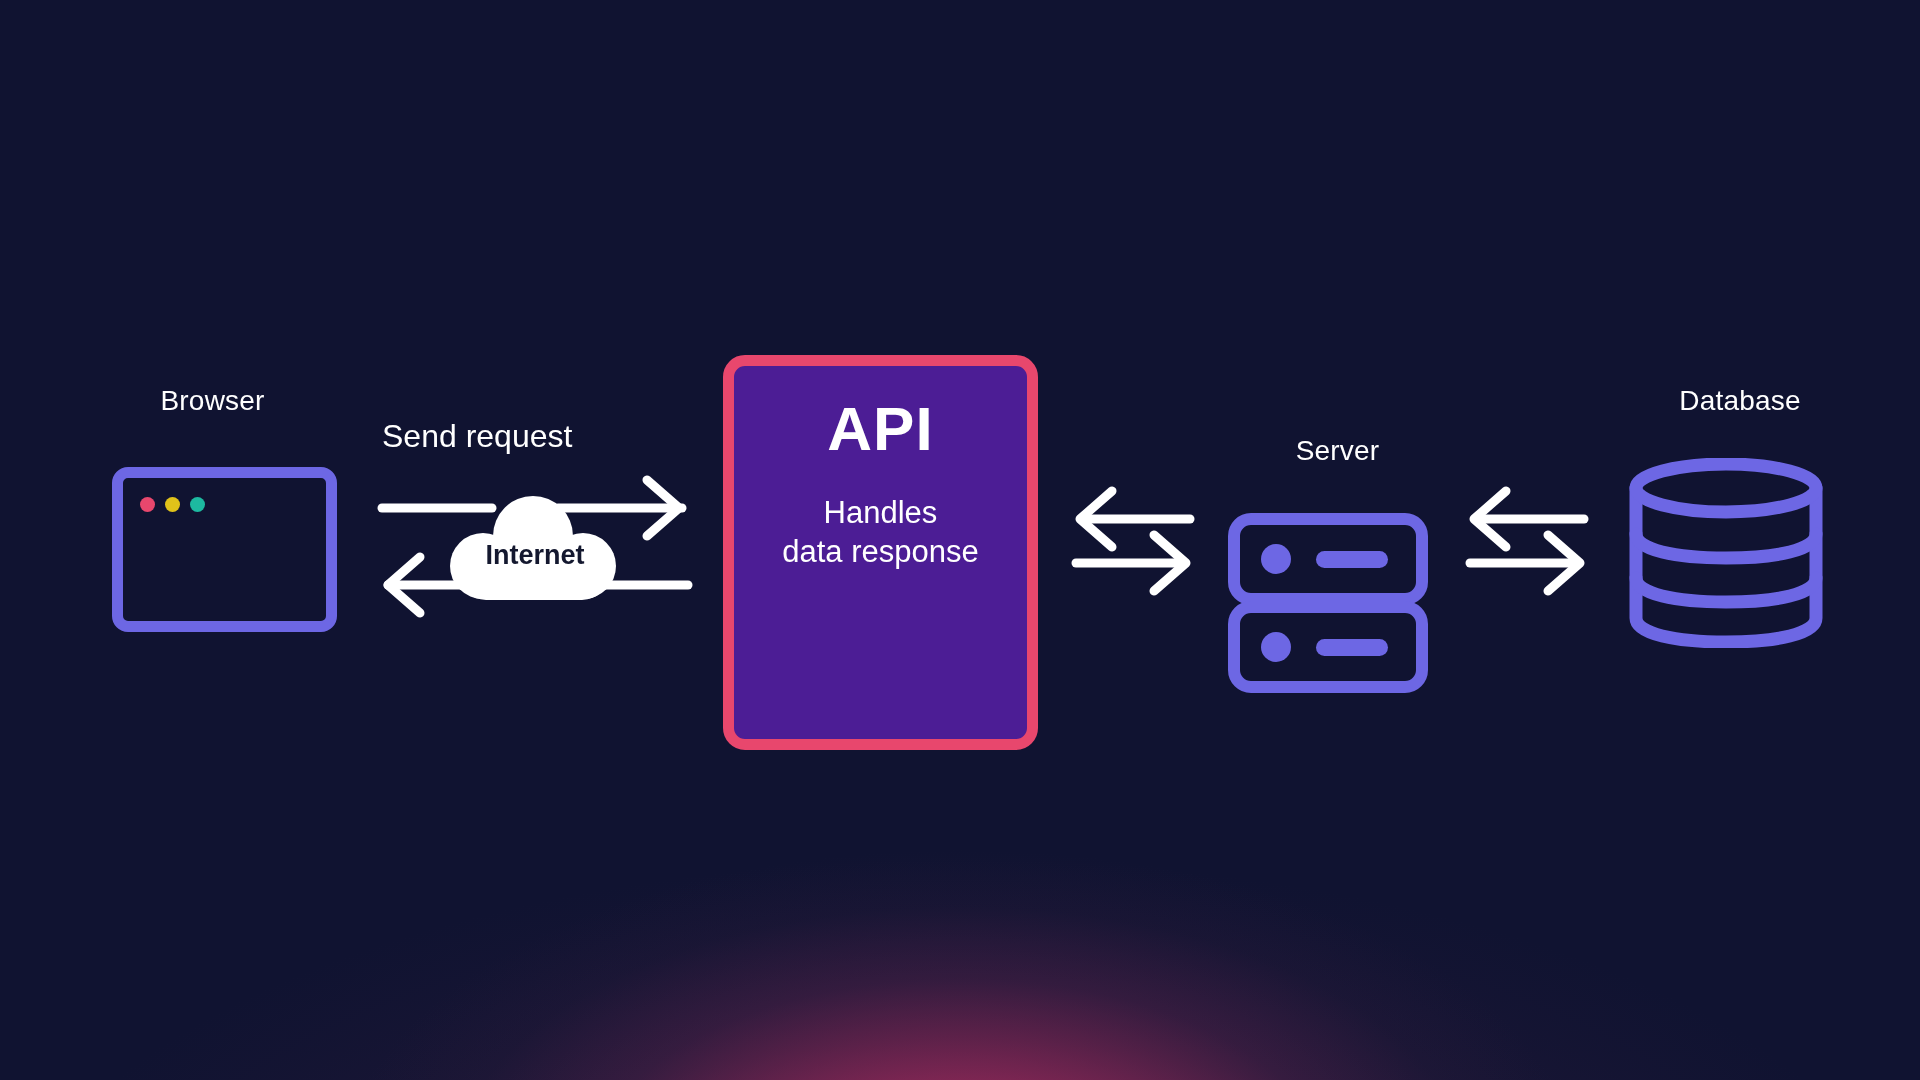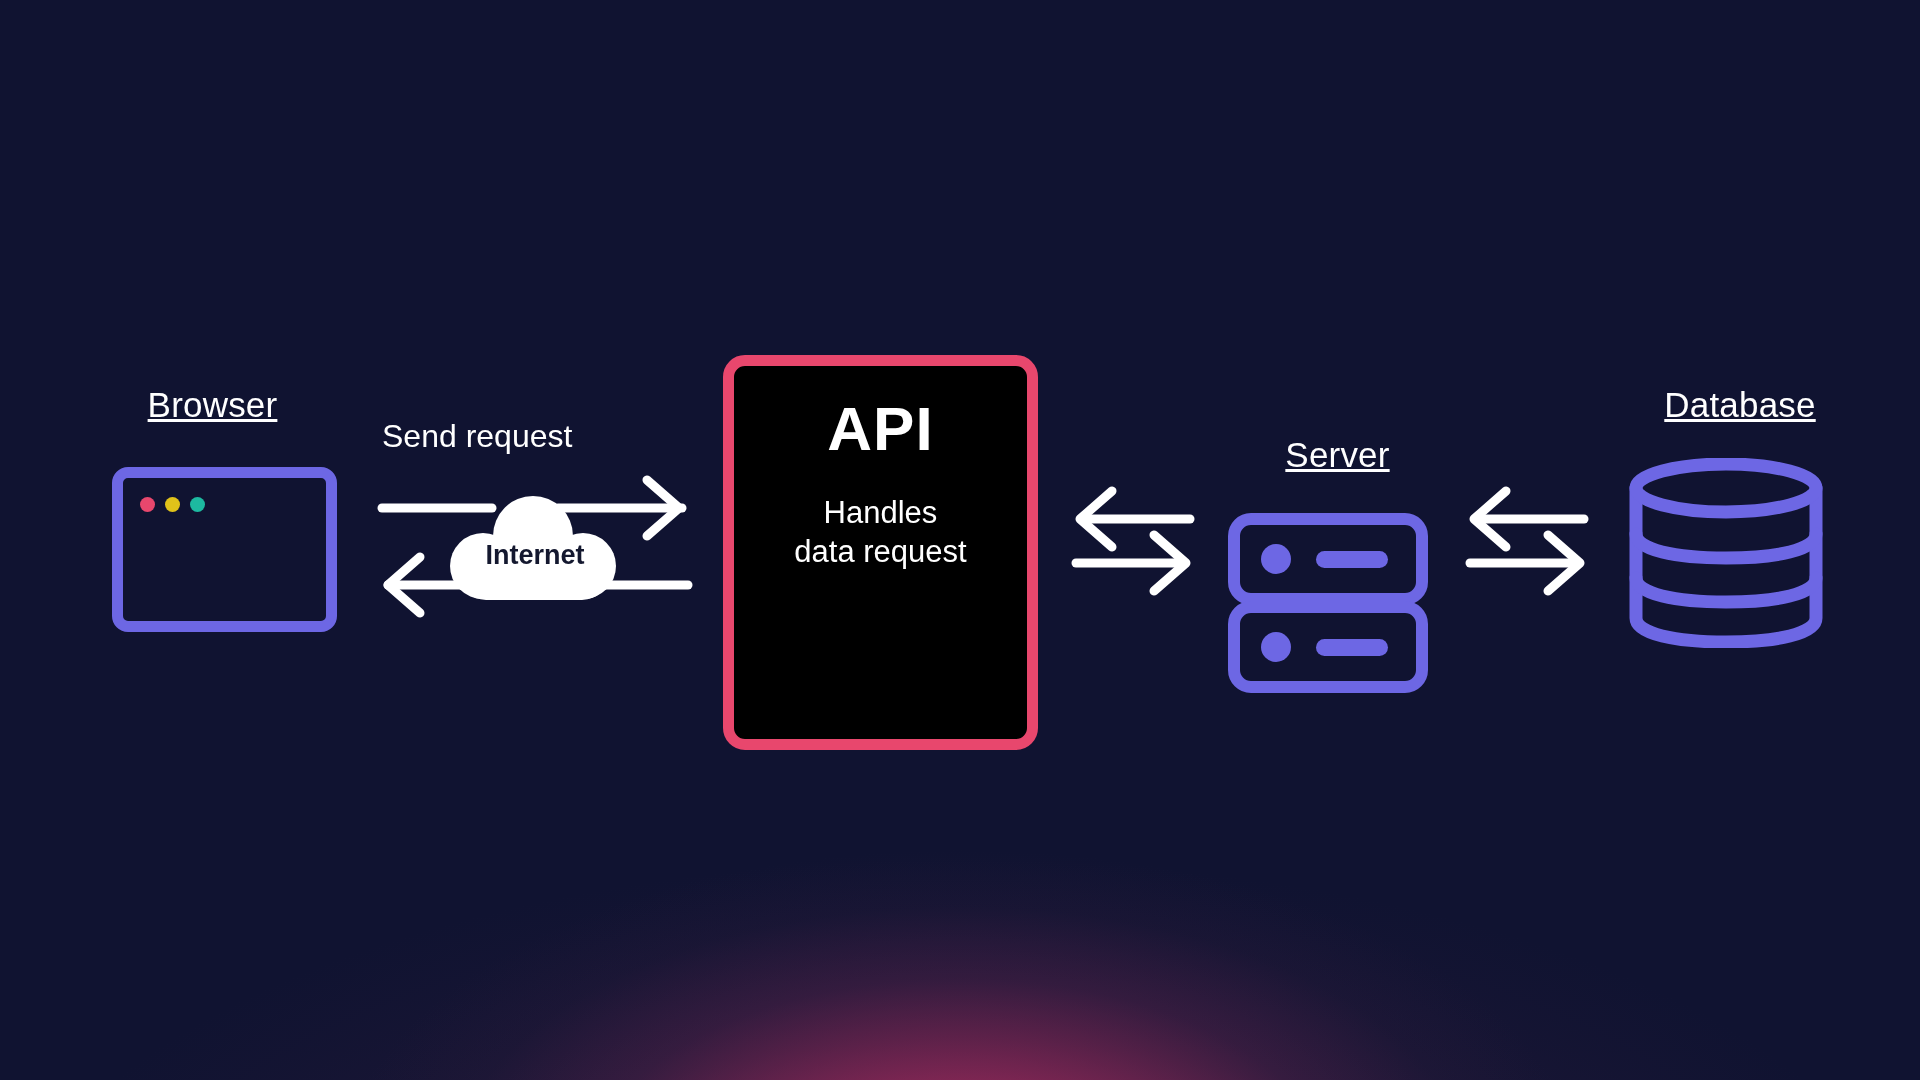--- a/index.html
+++ b/index.html
@@ -38,24 +38,23 @@
     inset: 0;
   }
 
   .node { position: absolute; }
 
   .node-label {
     position: absolute;
     width: 100%;
     text-align: center;
     color: #FFFFFF;
-    font-size: 35px;
+    font-size: 28px;
     letter-spacing: 0.2px;
     white-space: nowrap;
-    text-decoration: underline;
   }
 
   
   #browser-node { left: 70px; top: 385px; width: 285px; height: 220px; }
   #browser-label { top: 0; left: 0; }
   #browser-window {
     position: absolute;
     left: 42px;
     top: 82px;
     width: 225px;
@@ -96,21 +95,21 @@
     font-weight: bold;
   }
   #link-browser-api svg { position: absolute; left: 0; top: 0; }
 
   
   #api-node { left: 723px; top: 355px; width: 315px; height: 395px; }
   #api-box {
     position: absolute; inset: 0;
     border: 11px solid #E8476D;
     border-radius: 22px;
-    background: #000000;
+    background: #4c1d95;
     display: flex;
     flex-direction: column;
     align-items: center;
     padding-top: 30px;
   }
   #api-title {
     color: #FFFFFF;
     font-size: 62px;
     font-weight: bold;
     letter-spacing: 1px;
@@ -182,21 +181,21 @@
     </svg>
 
     <div id="internet-cloud-text">Internet</div>
 
   </div>
 
   <div class="node" id="api-node">
     <div id="api-box">
       <div id="api-title">API</div>
       <div class="api-desc" id="api-desc-2">Handles
-data request</div>
+data response</div>
     </div>
   </div>
 
   <div class="biarrow" id="arrows-api-server">
     <svg width="130" height="112" viewBox="0 0 130 112">
       <path d="M122 34 H14" stroke="#FFFFFF" stroke-width="9" stroke-linecap="round" fill="none"></path>
       <path d="M44 6 L12 34 L44 62" stroke="#FFFFFF" stroke-width="9" stroke-linecap="round" stroke-linejoin="round" fill="none"></path>
       <path d="M8 78 H116" stroke="#FFFFFF" stroke-width="9" stroke-linecap="round" fill="none"></path>
       <path d="M86 50 L118 78 L86 106" stroke="#FFFFFF" stroke-width="9" stroke-linecap="round" stroke-linejoin="round" fill="none"></path>
     </svg>

